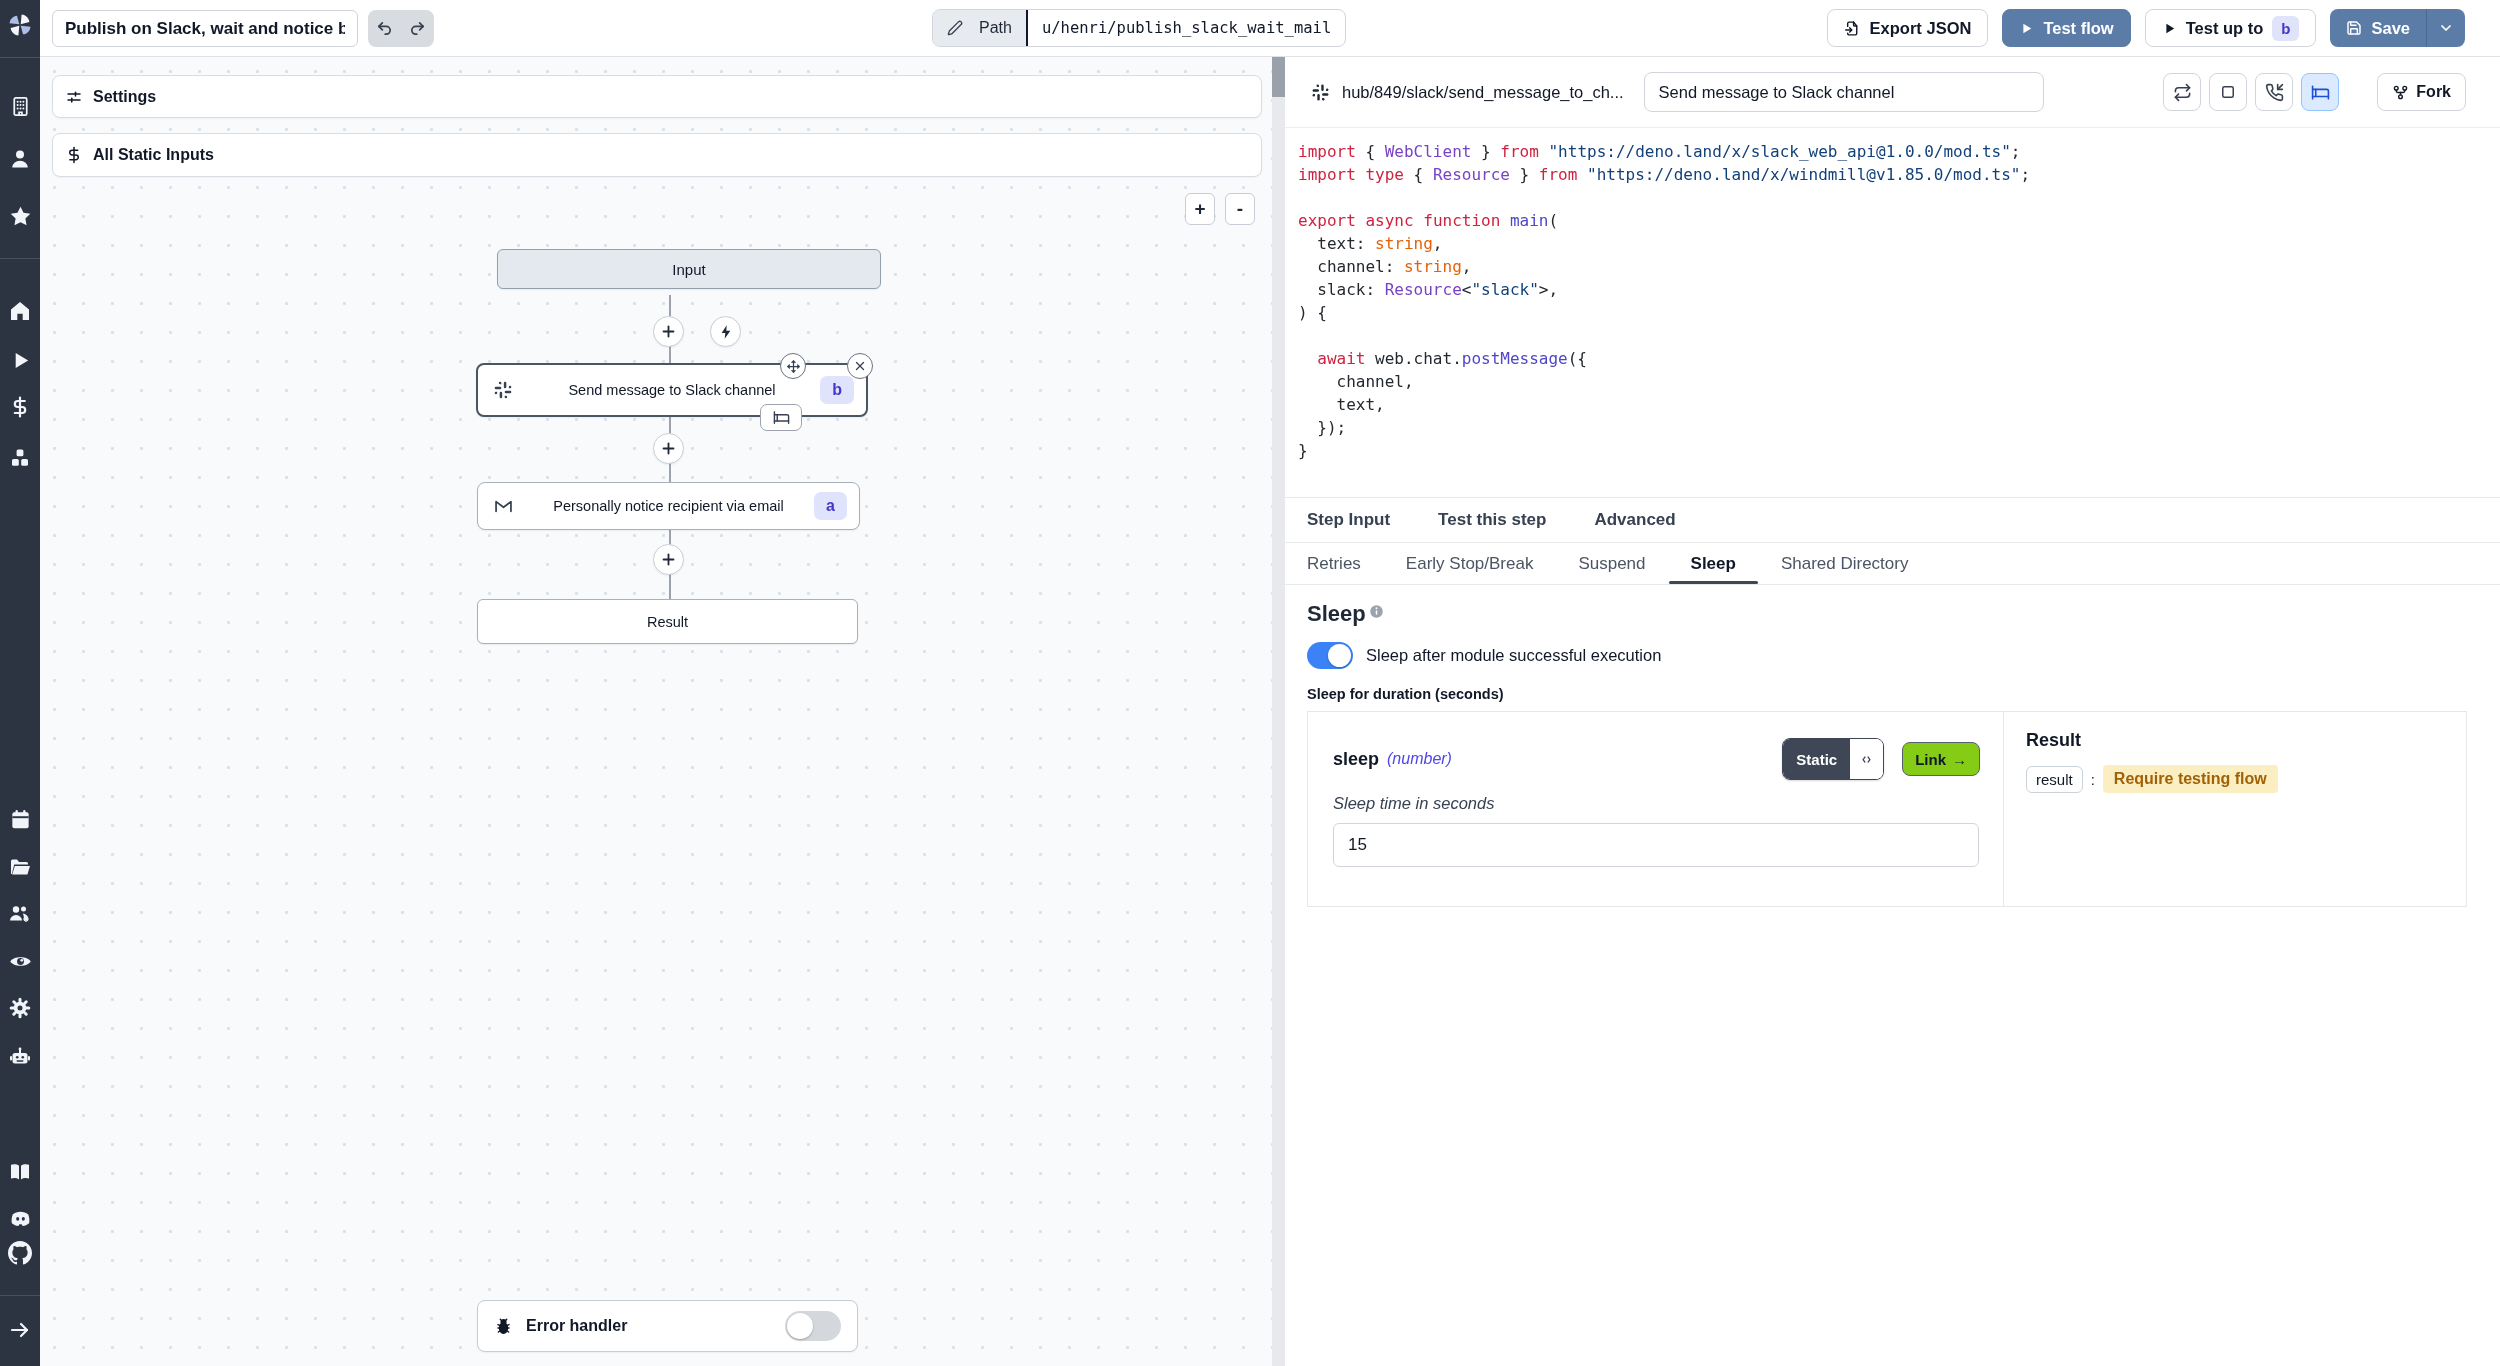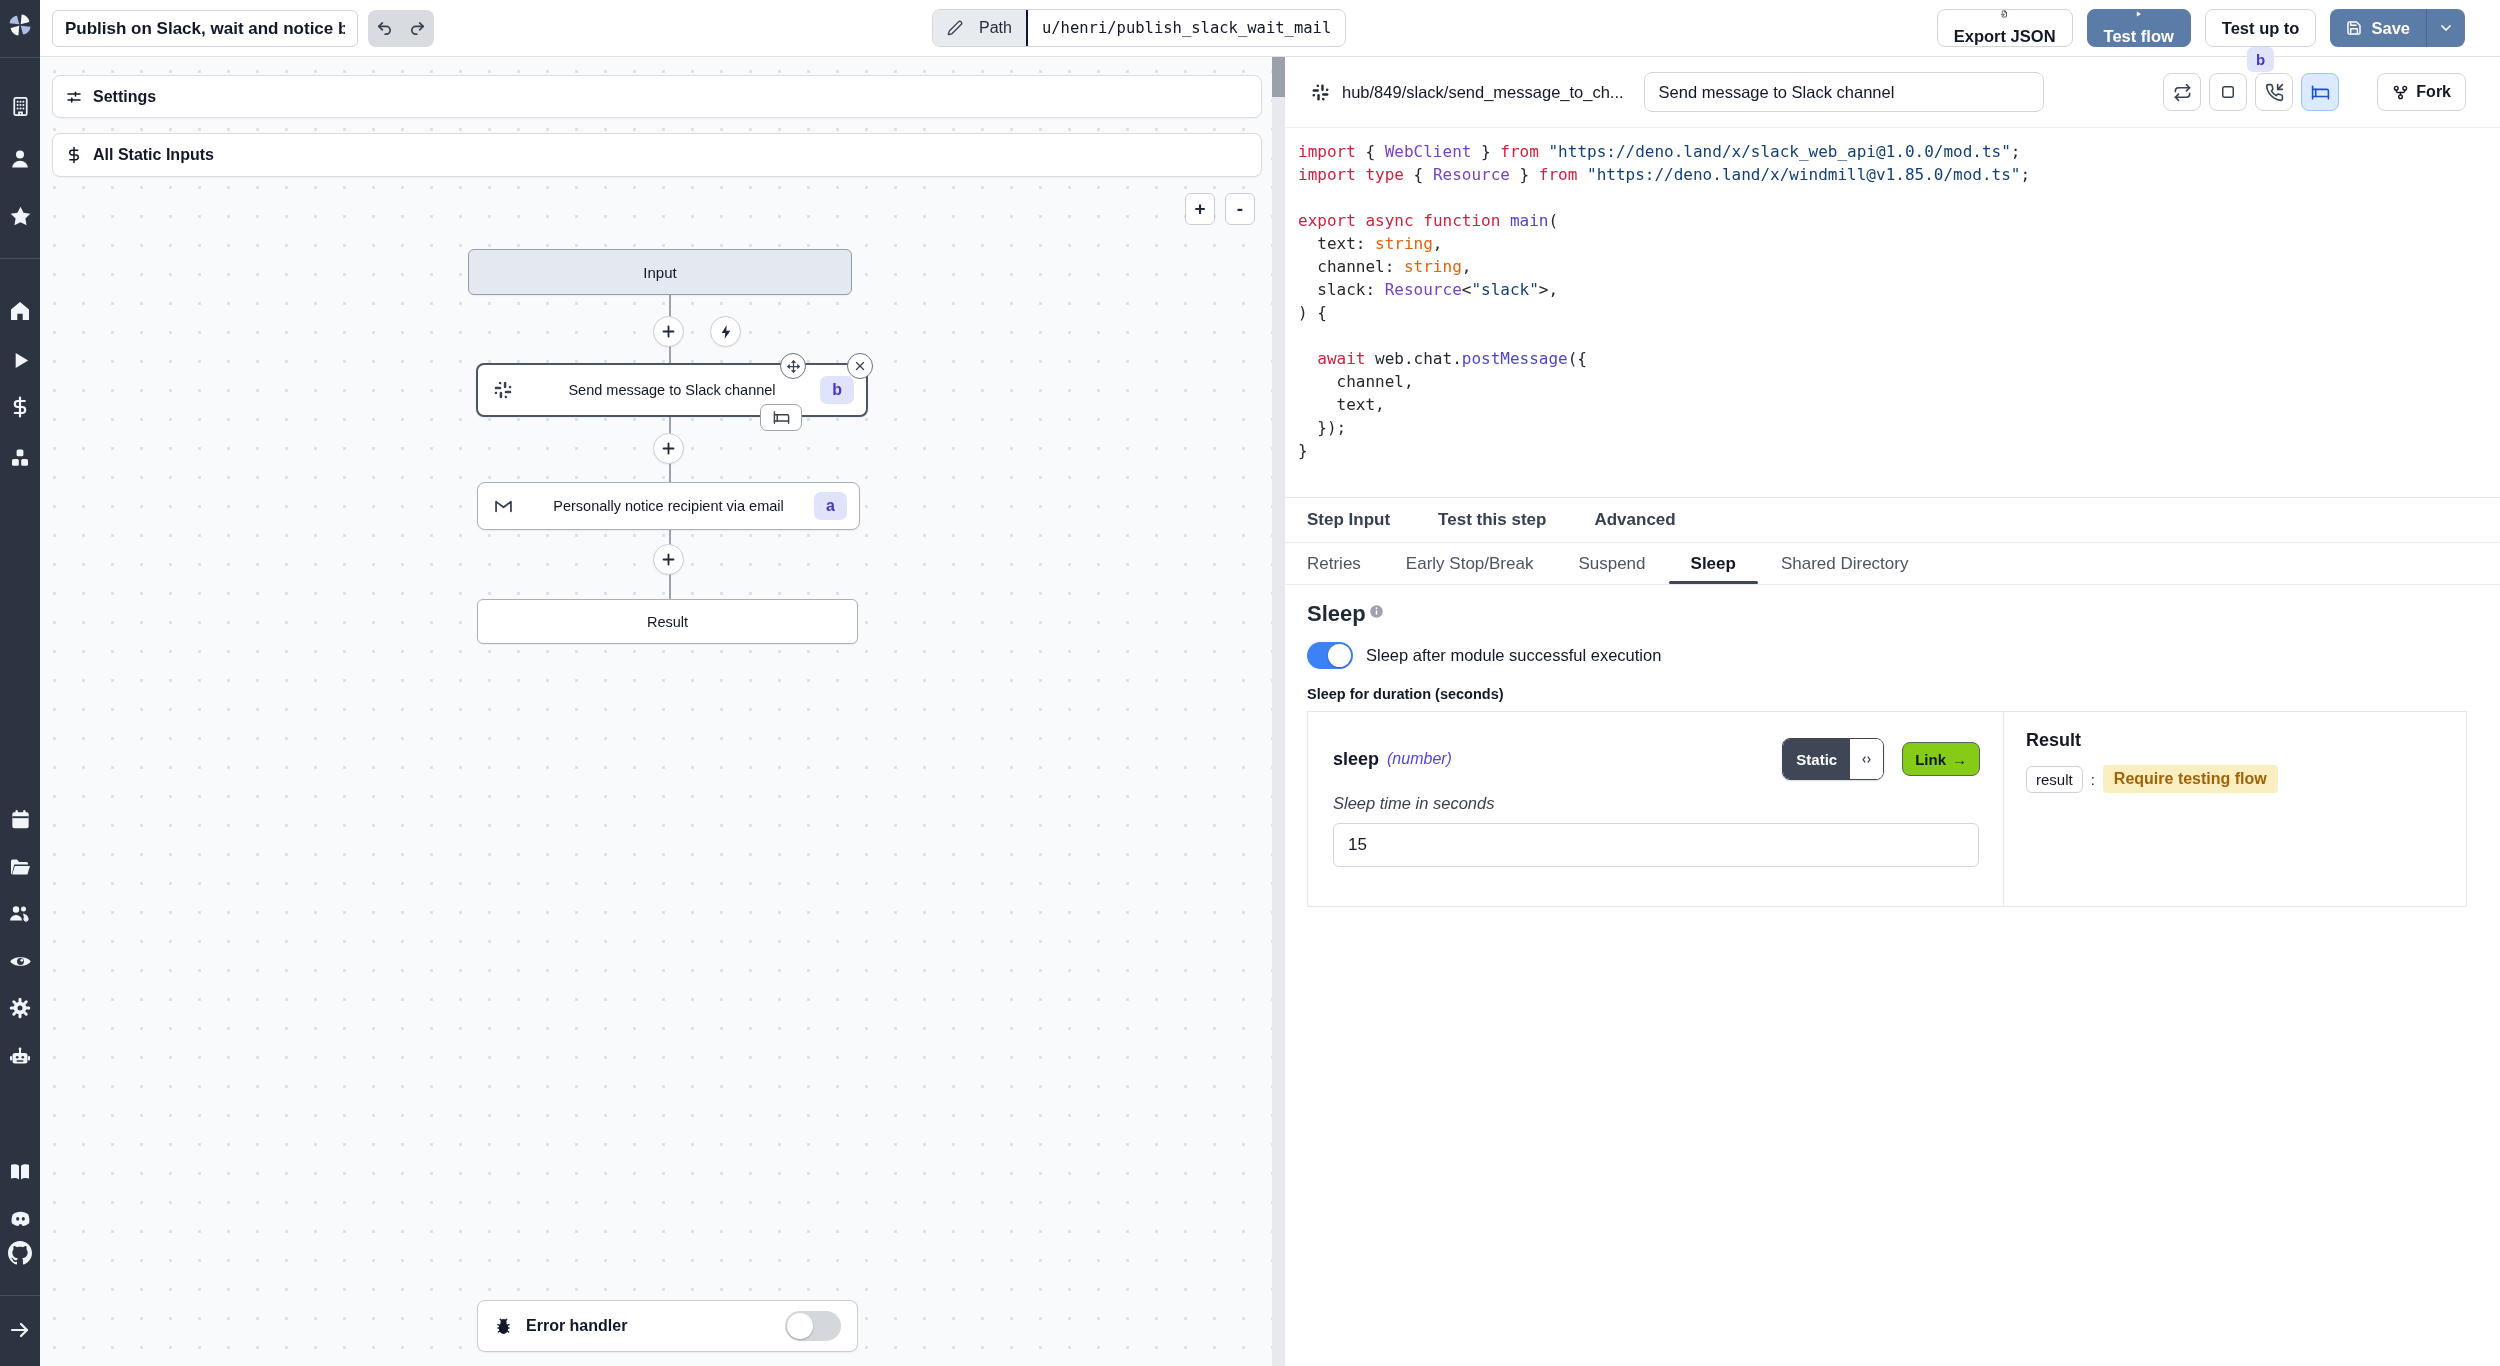--- a/index.html
+++ b/index.html
@@ -15,21 +15,21 @@
   
   .main { flex:1; display:flex; flex-direction:column; min-width:0; }
   .topbar { position:relative; height:57px; flex:none; background:#fff; border-bottom:1px solid #dfe3e8; display:flex; align-items:center; }
   .title-input { position:absolute; left:12px; top:10px; width:306px; height:37px; border:1px solid #d1d5db; border-radius:6px; padding:0 12px; font:600 17px "Liberation Sans",sans-serif; color:#111827; background:#fff; }
   .undo-group { position:absolute; left:328px; top:10px; height:37px; width:66px; background:#d8dbdf; border-radius:8px; display:flex; align-items:center; justify-content:space-around; }
   .undo-group .ub { display:flex; align-items:center; cursor:pointer; }
   .path-group { position:absolute; left:892px; top:9px; height:38px; display:flex; align-items:stretch; border:1px solid #d1d5db; border-radius:8px; overflow:hidden; background:#fff; }
   .path-label { display:flex; align-items:center; gap:16px; background:#e7eaee; padding:0 14px; font:500 16px "Liberation Sans",sans-serif; color:#1f2937; border-right:2px solid #0f172a; }
   .path-value { display:flex; align-items:center; padding:0 14px; font:15.5px "DejaVu Sans Mono",monospace; color:#111827; min-width:220px; }
   .tb-buttons { position:absolute; right:35px; top:9px; display:flex; gap:14px; height:38px; }
-  .btn { display:flex; align-items:center; gap:9px; padding:0 16px; border-radius:8px; font:700 16.5px "Liberation Sans",sans-serif; cursor:pointer; white-space:nowrap;flex-direction:column; }
+  .btn { display:flex; align-items:center; gap:9px; padding:0 16px; border-radius:8px; font:700 16.5px "Liberation Sans",sans-serif; cursor:pointer; white-space:nowrap; }
   .btn.light { background:#fff; border:1px solid #d1d5db; color:#111827; }
   .btn.blue { background:#5c7ca8; color:#fff; border:1px solid #5c7ca8; }
   .badge { background:#e0e4fb; color:#4338ca; font:700 15px "Liberation Sans",sans-serif; border-radius:6px; padding:4px 9px; }
   .save-split { display:flex; height:38px; border-radius:8px; overflow:hidden; }
   .save-main { display:flex; align-items:center; gap:9px; background:#5c7ca8; color:#fff; font:700 16.5px "Liberation Sans",sans-serif; padding:0 16px; cursor:pointer; }
   .save-caret { display:flex; align-items:center; background:#5c7ca8; border-left:1px solid #4a688f; padding:0 11px; cursor:pointer; }
 
   .content { flex:1; display:flex; min-height:0; }
 
   
@@ -37,21 +37,21 @@
     background-image:radial-gradient(#dce1e8 1.4px, transparent 1.5px); background-size:29px 29px; }
   .panel-box { position:absolute; left:12px; width:1210px; background:#fff; border:1px solid #d9dde3; border-radius:8px; display:flex; align-items:center; gap:10px; padding:0 12px; box-shadow:0 1px 2px rgba(0,0,0,.04); cursor:pointer; }
   .panel-box .lbl { font:600 16px "Liberation Sans",sans-serif; color:#111827; }
   .zoom-btn { position:absolute; width:30px; height:32px; background:#fff; border:1px solid #c9ced6; border-radius:6px; display:flex; align-items:center; justify-content:center; font:700 19px "Liberation Sans",sans-serif; color:#1f2937; cursor:pointer; }
 
   .edge { position:absolute; width:1.5px; background:#9ca3af; left:629px; }
   .gcircle { position:absolute; width:31px; height:31px; border-radius:50%; background:#fff; border:1px solid #c9cfd7; display:flex; align-items:center; justify-content:center; cursor:pointer; box-shadow:0 1px 2px rgba(0,0,0,.06); }
 
   .gnode { position:absolute; background:#fff; display:flex; align-items:center; justify-content:center; cursor:pointer; box-shadow:0 1px 2px rgba(0,0,0,.06); }
   .gnode .nlabel { font:14.5px "Liberation Sans",sans-serif; color:#111827; }
-  .node-input { left:428px; top:192px; width:384px; height:46px; background:#e4e9f0; border:1px solid #94a0ae; border-radius:6px; }
+  .node-input { left:457px; top:192px; width:384px; height:40px; background:#e4e9f0; border:1px solid #94a0ae; border-radius:6px; }
   .node-input .nlabel { font-size:15px; }
   .node-slack { left:436px; top:306px; width:392px; height:54px; border:2px solid #4b5563; border-radius:8px; }
   .node-email { left:437px; top:425px; width:383px; height:48px; border:1px solid #a8b0ba; border-radius:8px; }
   .node-result { left:437px; top:542px; width:381px; height:45px; border:1px solid #a8b0ba; border-radius:6px; }
   .node-icon { position:absolute; left:15px; top:50%; transform:translateY(-50%); }
   .node-badge { position:absolute; right:12px; top:50%; transform:translateY(-50%); background:#dfe3fc; color:#4338ca; font:700 16px "Liberation Sans",sans-serif; border-radius:7px; padding:5px 12px; }
   .node-ctl { position:absolute; width:26px; height:26px; border-radius:50%; background:#fff; border:1px solid #6b7280; display:flex; align-items:center; justify-content:center; cursor:pointer; }
   .bed-chip { position:absolute; left:720px; top:347px; width:42px; height:27px; background:#fff; border:1px solid #9ca3af; border-radius:7px; display:flex; align-items:center; justify-content:center; cursor:pointer; }
 
   .error-box { position:absolute; left:437px; top:1243px; width:381px; height:52px; background:#fff; border:1px solid #c6ccd4; border-radius:8px; display:flex; align-items:center; padding:0 16px; gap:13px; box-shadow:0 1px 2px rgba(0,0,0,.05); }

